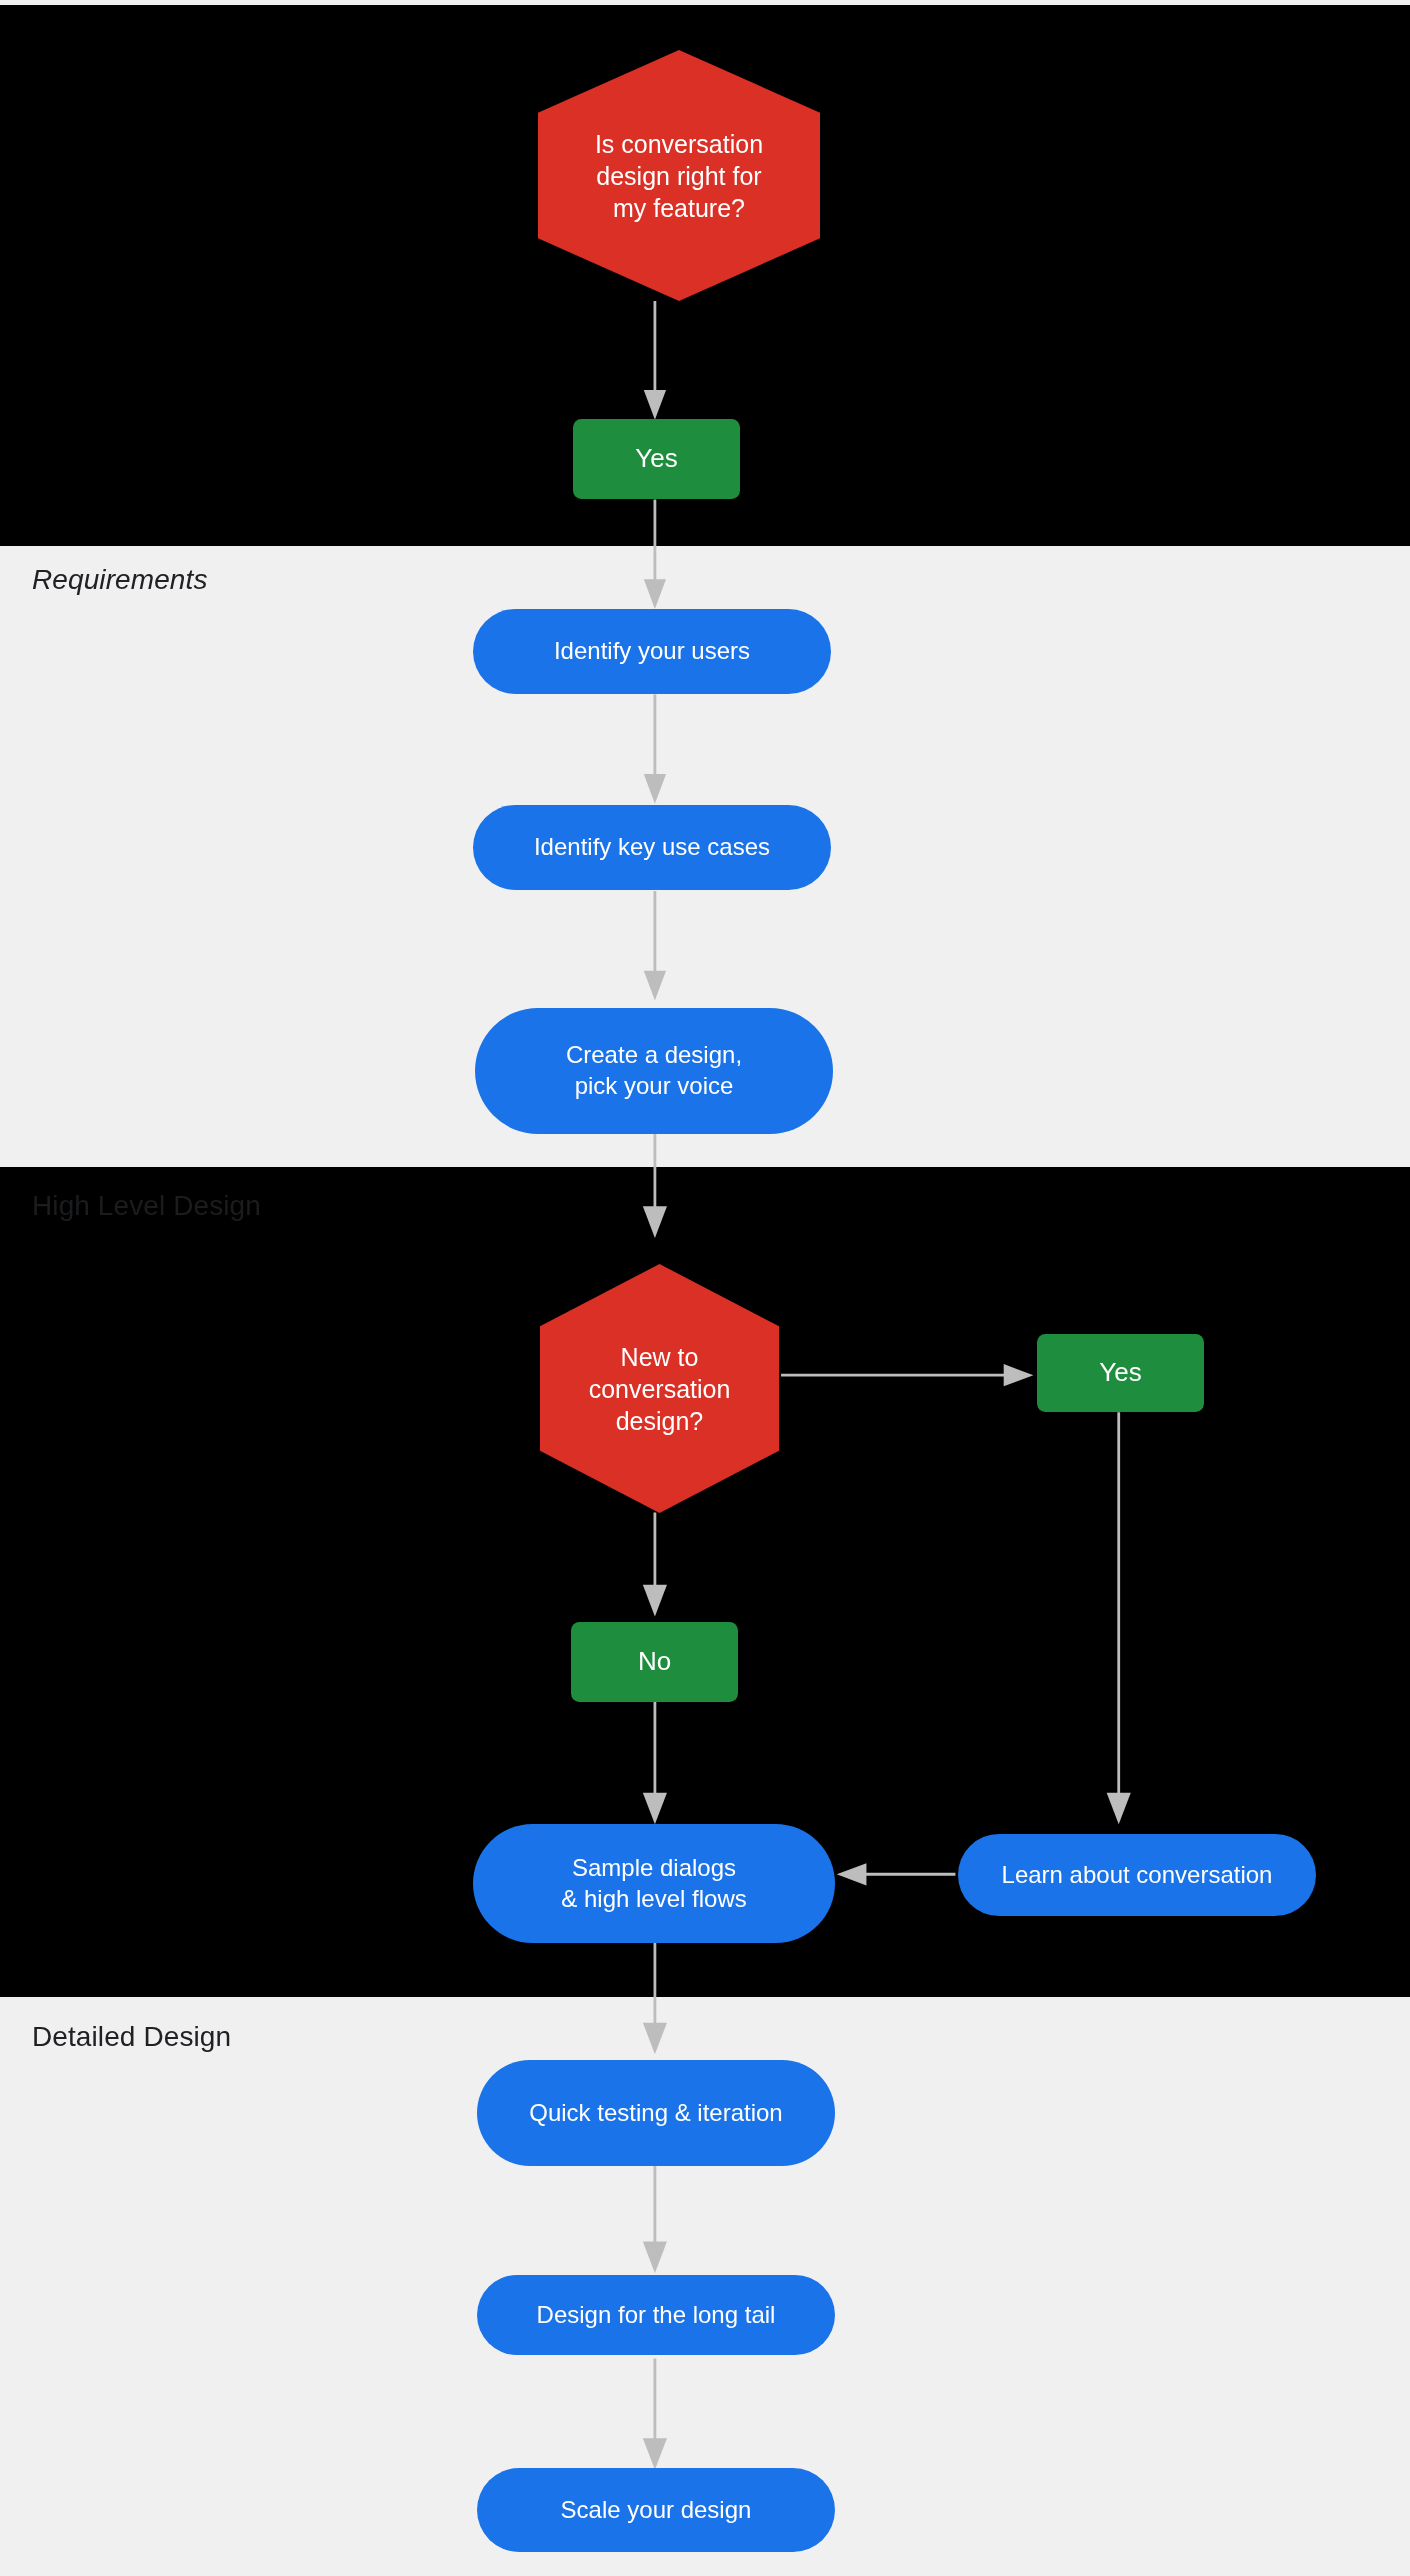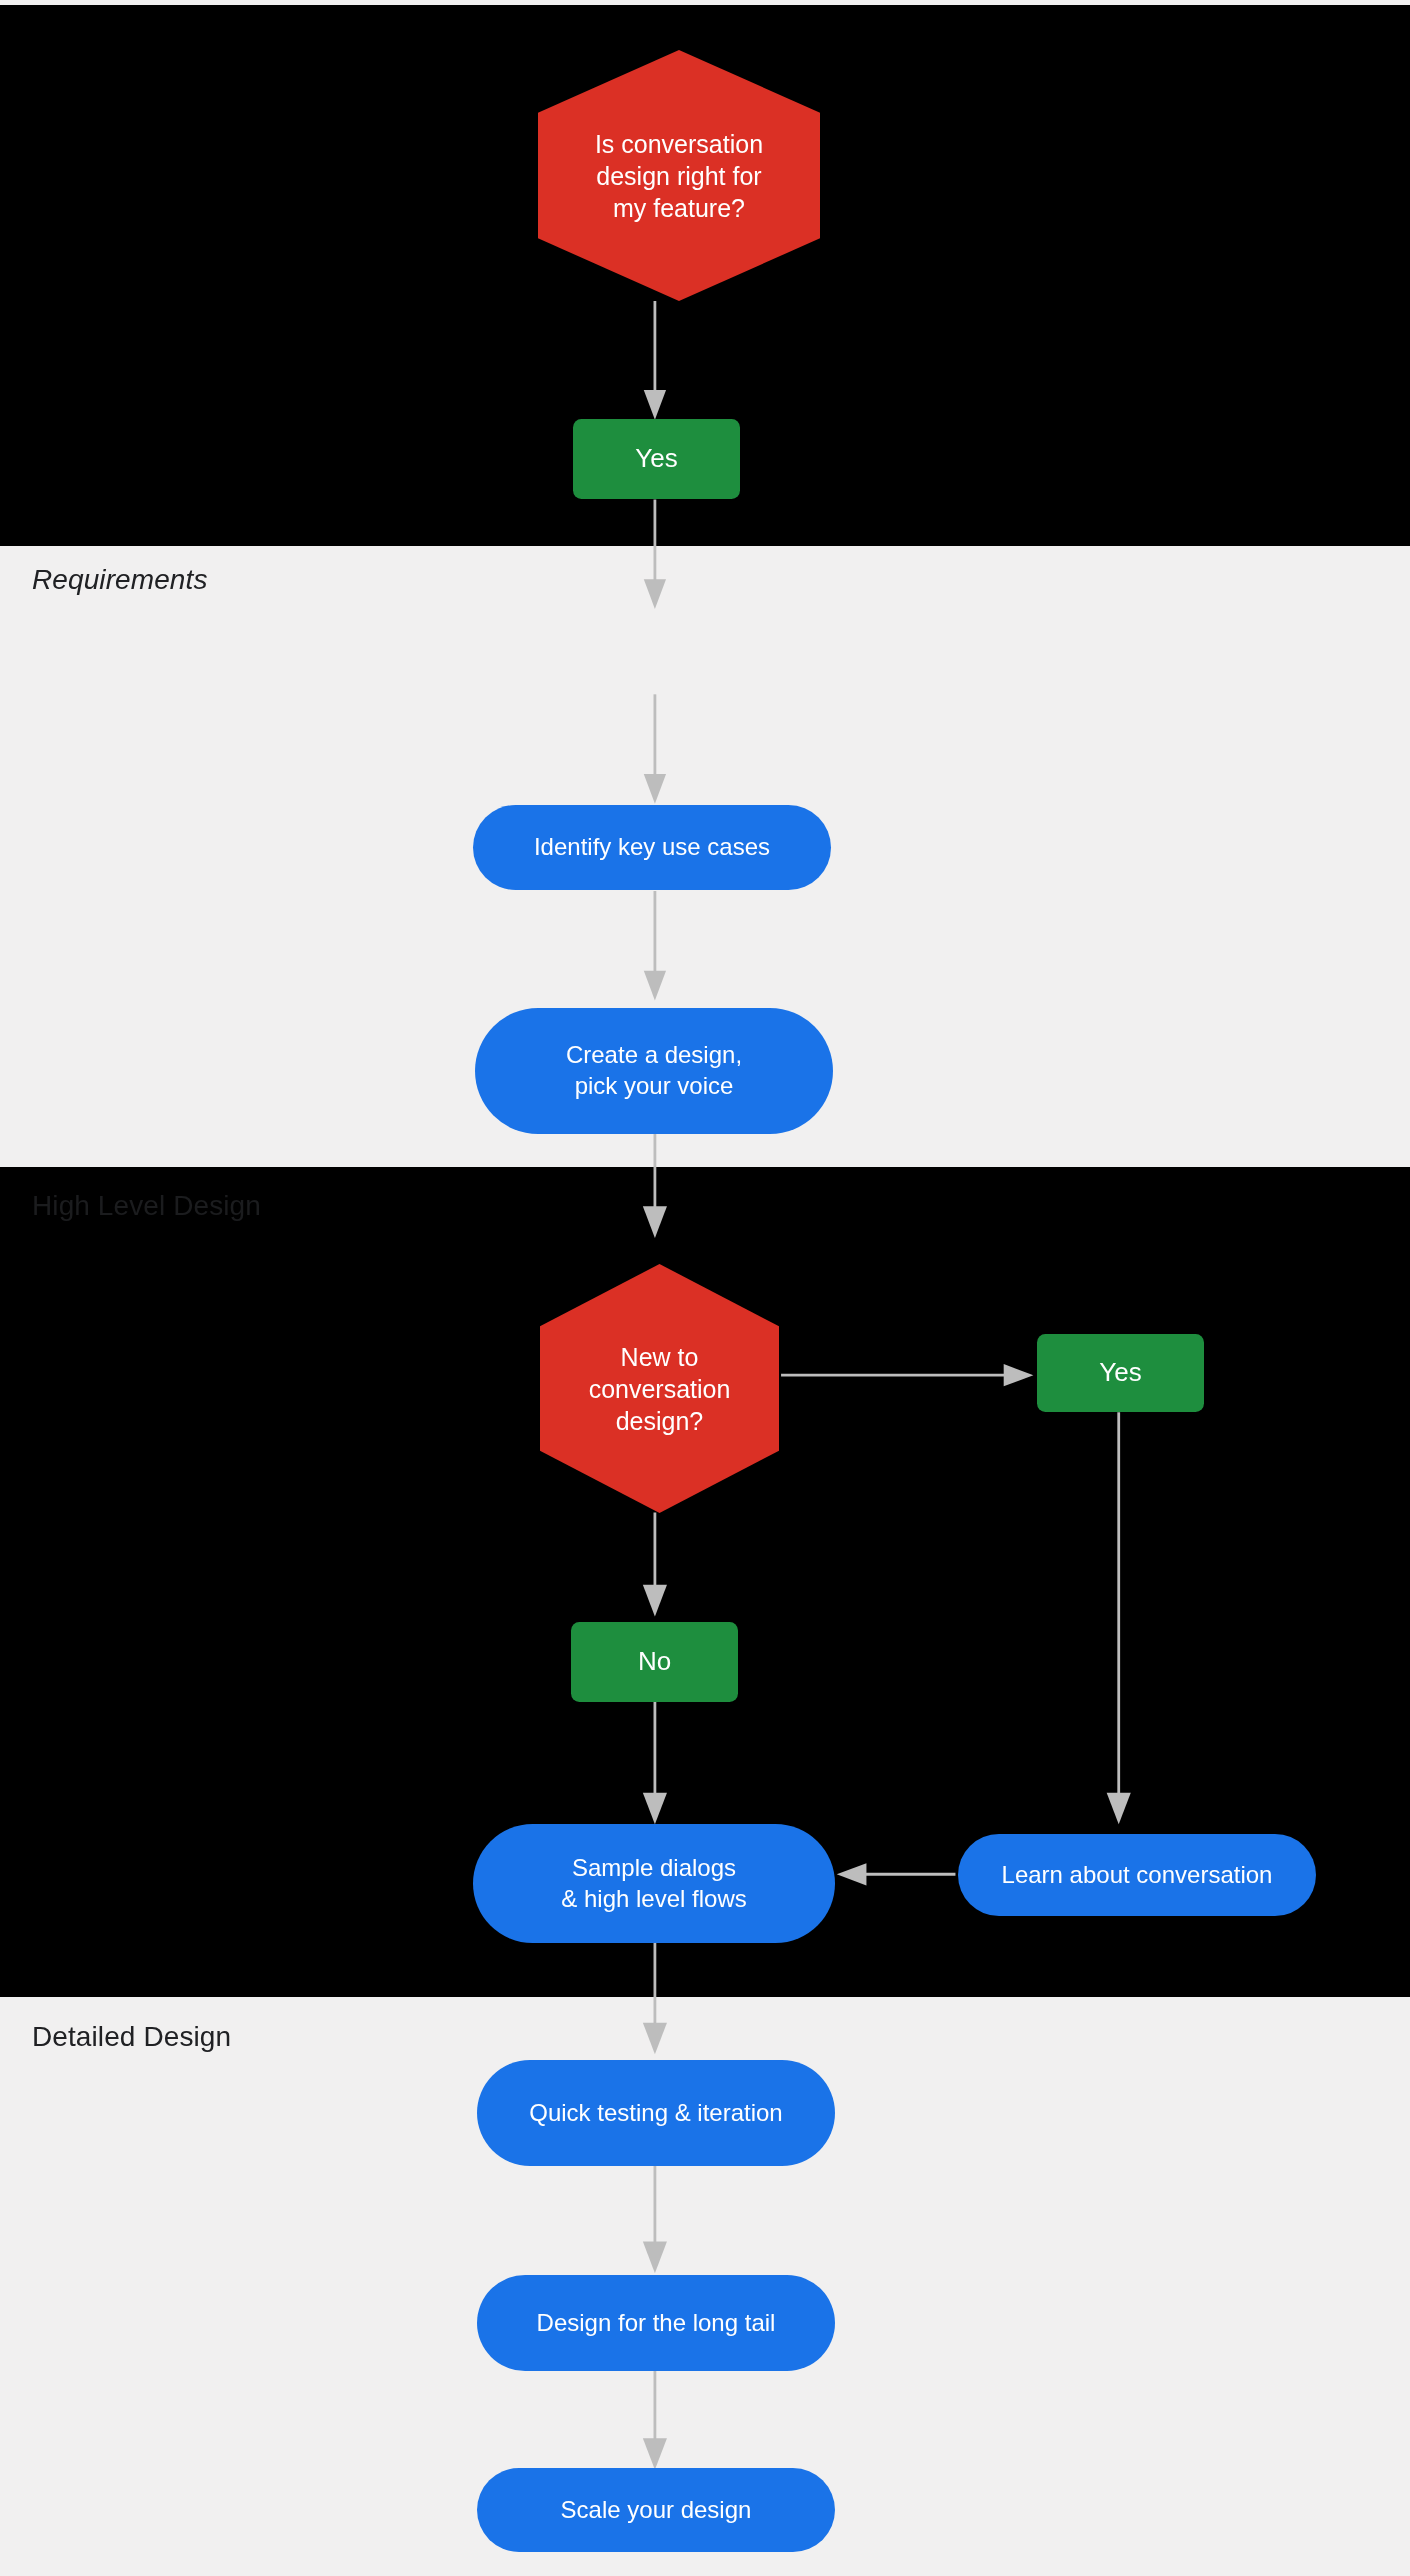--- a/index.html
+++ b/index.html
@@ -178,20 +178,21 @@
   <div class="node hexagon" style="left:538px;top:50px;width:282px;height:251px;">
     <div>
       <div>Is conversation</div>
       <div>design right for</div>
       <div>my feature?</div>
     </div>
   </div>
 
   <div class="node greenbox" style="left:573px;top:419px;width:167px;height:80px;">Yes</div>
 
+  <div class="node pill" style="left:473px;top:609px;width:358px;height:85px;">Identify your users</div>
 
   <div class="node pill" style="left:473px;top:805px;width:358px;height:85px;">Identify key use cases</div>
 
   <div class="node pill" style="left:475px;top:1008px;width:358px;height:126px;">
     <div>
       <div>Create a design,</div>
       <div>pick your voice</div>
     </div>
   </div>
 
@@ -211,18 +212,18 @@
     <div>
       <div>Sample dialogs</div>
       <div>&amp; high level flows</div>
     </div>
   </div>
 
   <div class="node pill" style="left:958px;top:1834px;width:358px;height:82px;">Learn about conversation</div>
 
   <div class="node pill" style="left:477px;top:2060px;width:358px;height:106px;">Quick testing &amp; iteration</div>
 
-  <div class="node pill" style="left:477px;top:2275px;width:358px;height:96px;">Design for the long tail</div>
+  <div class="node pill" style="left:477px;top:2275px;width:358px;height:80px;">Design for the long tail</div>
 
   <div class="node pill" style="left:477px;top:2468px;width:358px;height:84px;">Scale your design</div>
 
 </div>
 
 
 </body></html>

